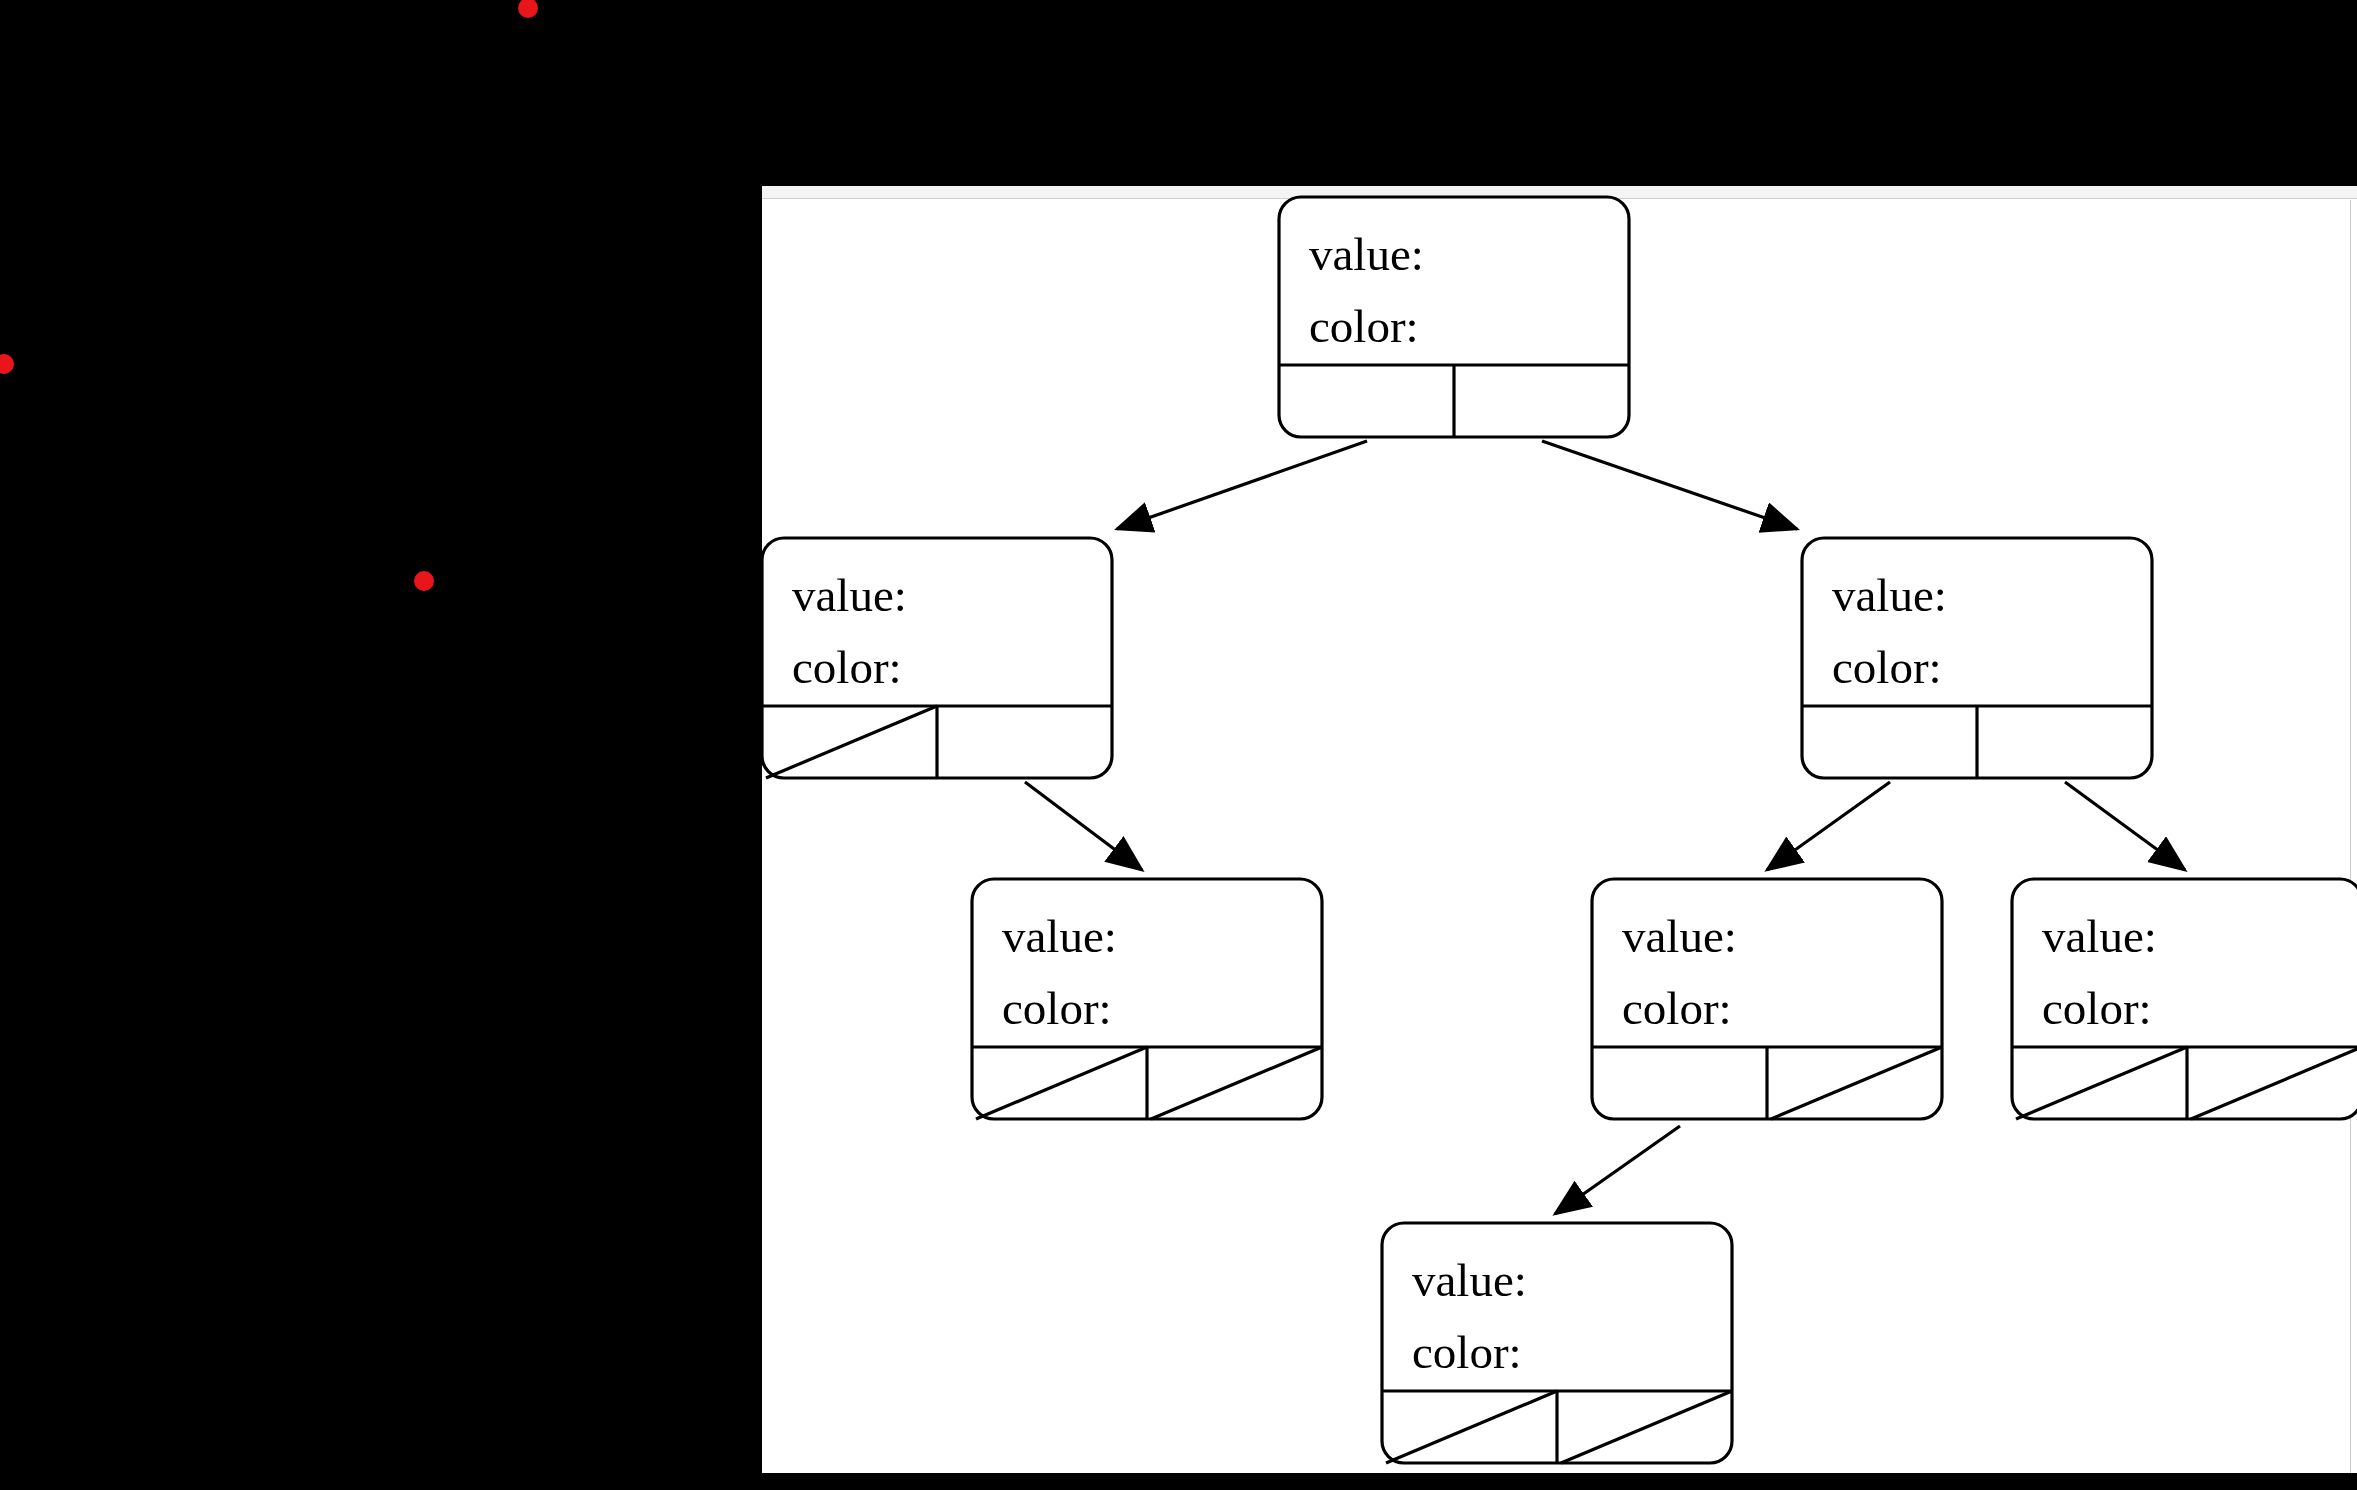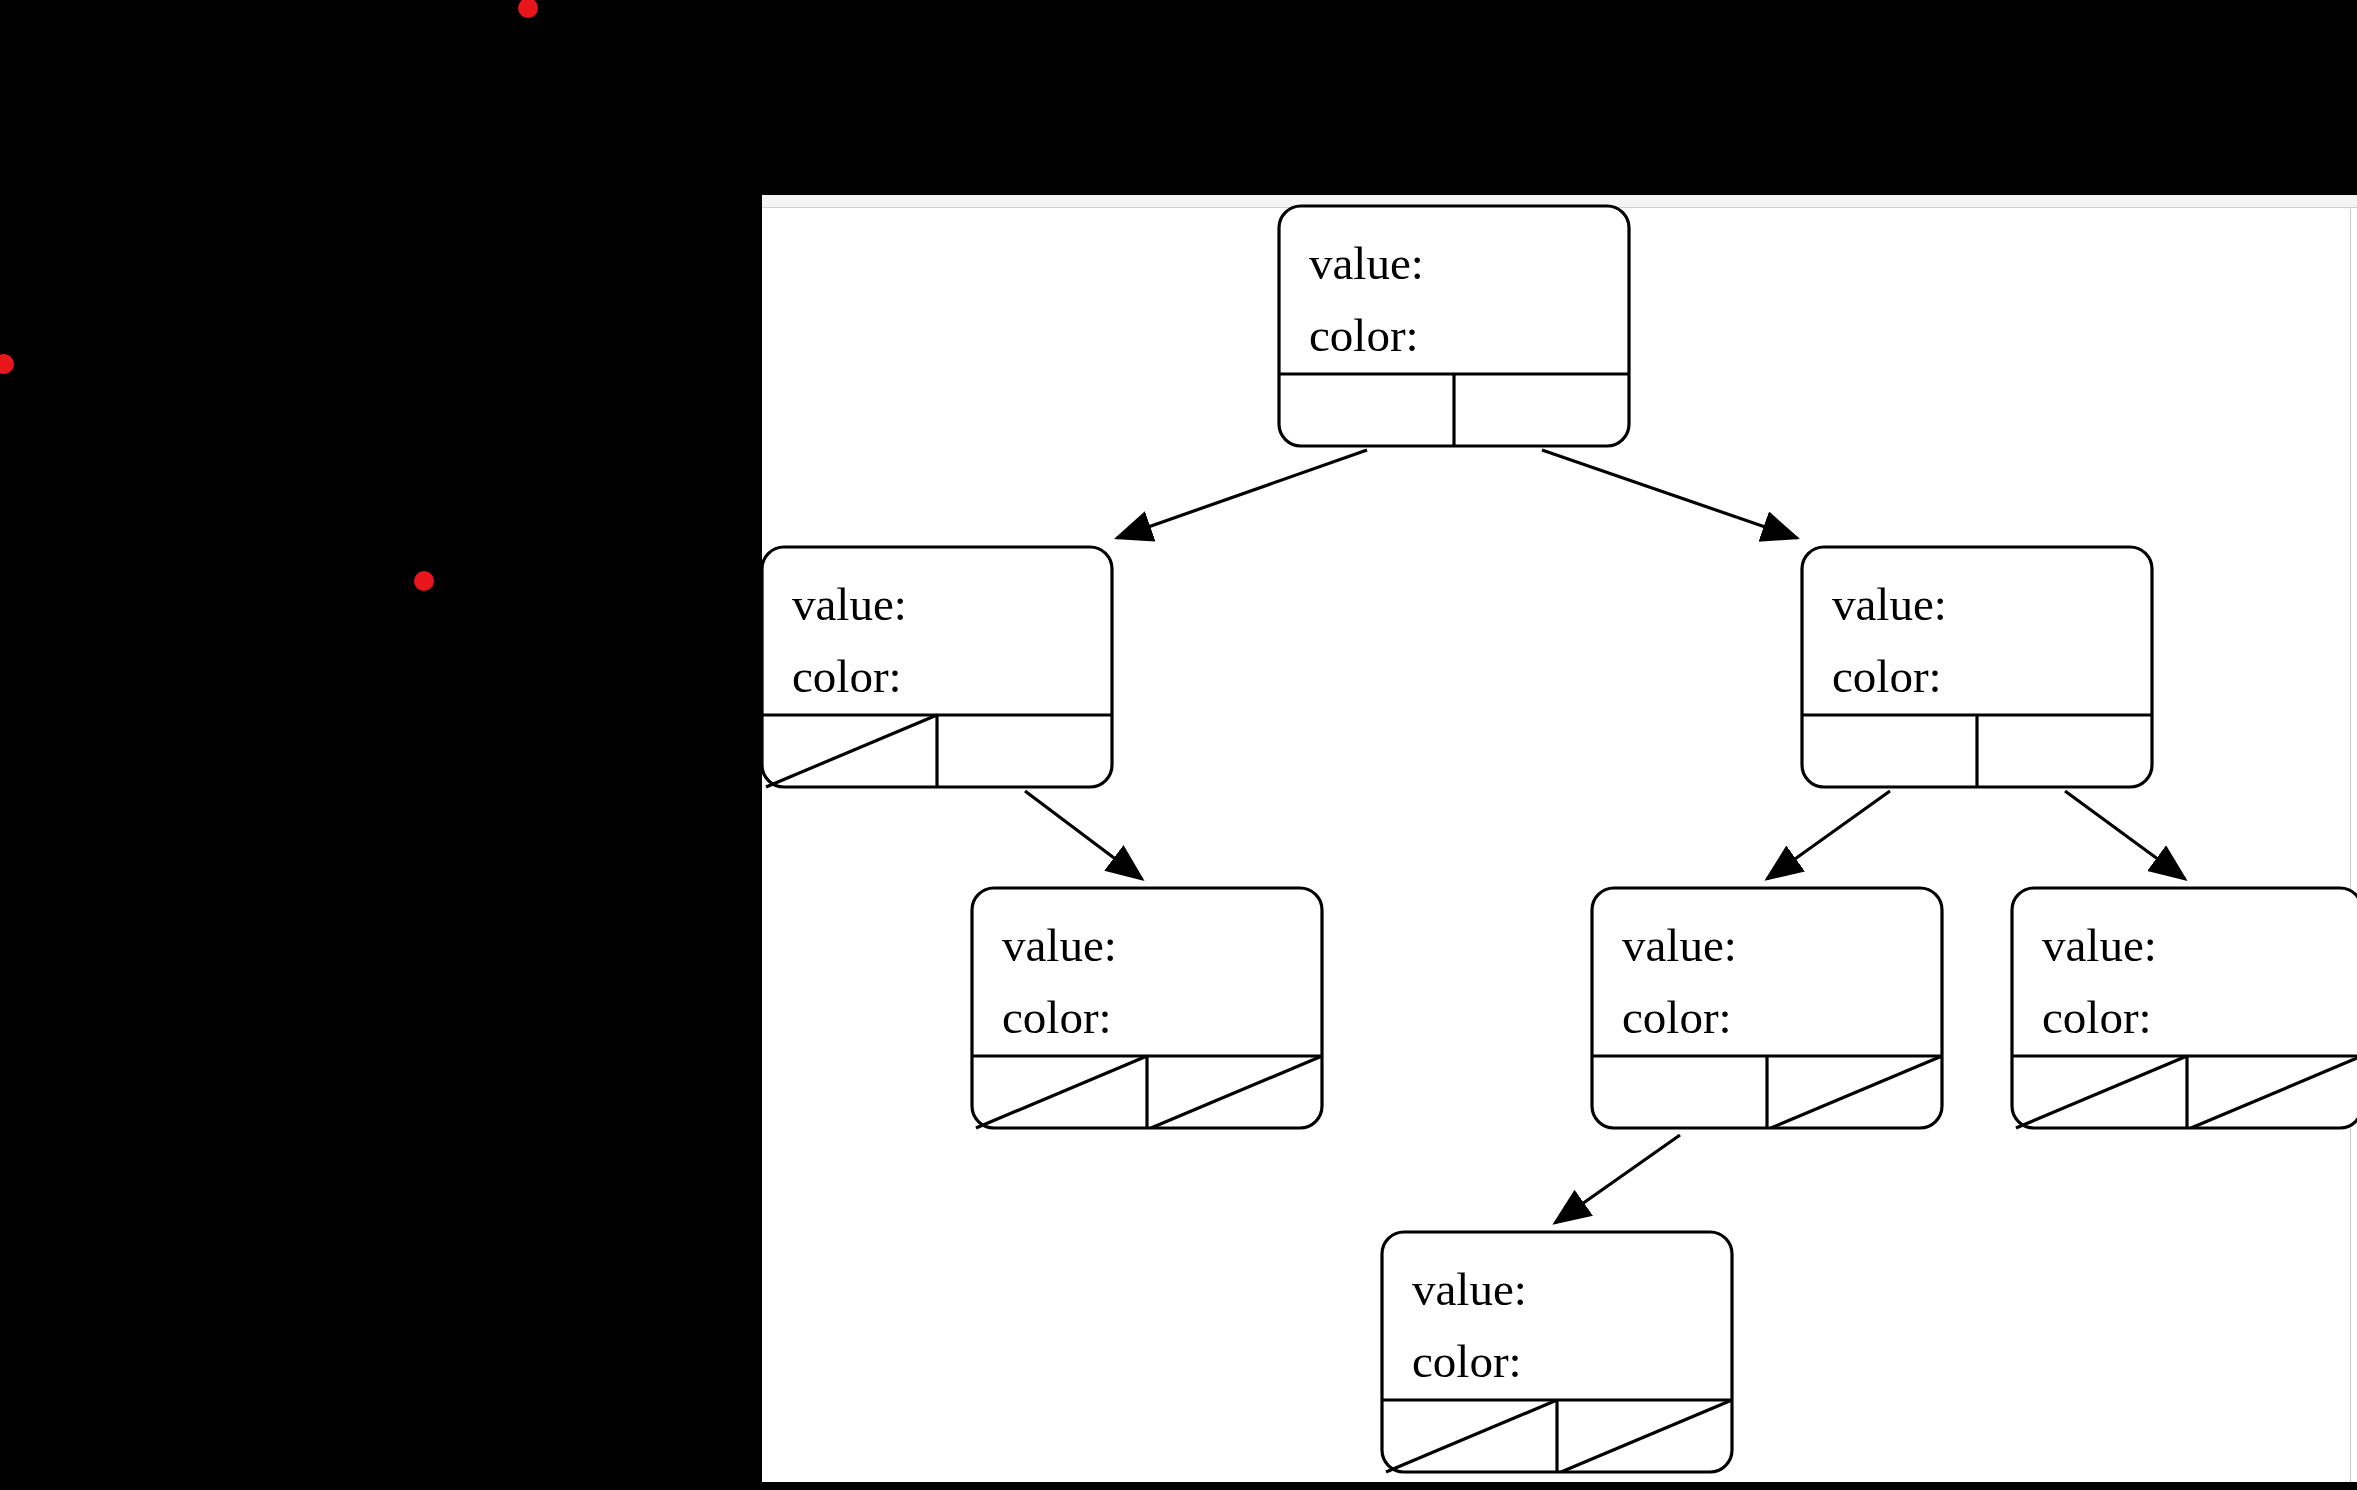--- a/index.html
+++ b/index.html
@@ -18,21 +18,21 @@
   
   .red-dot {
     position: absolute;
     border-radius: 50%;
     background: #e8151b;
   }
   
   #canvas-panel {
     position: absolute;
     left: 762px;
-    top: 195px;
+    top: 186px;
     width: 1595px;
     height: 1287px;
     background: #ffffff;
     overflow: hidden;
   }
   #canvas-topbar {
     position: absolute;
     left: 0;
     top: 0;
     width: 100%;

